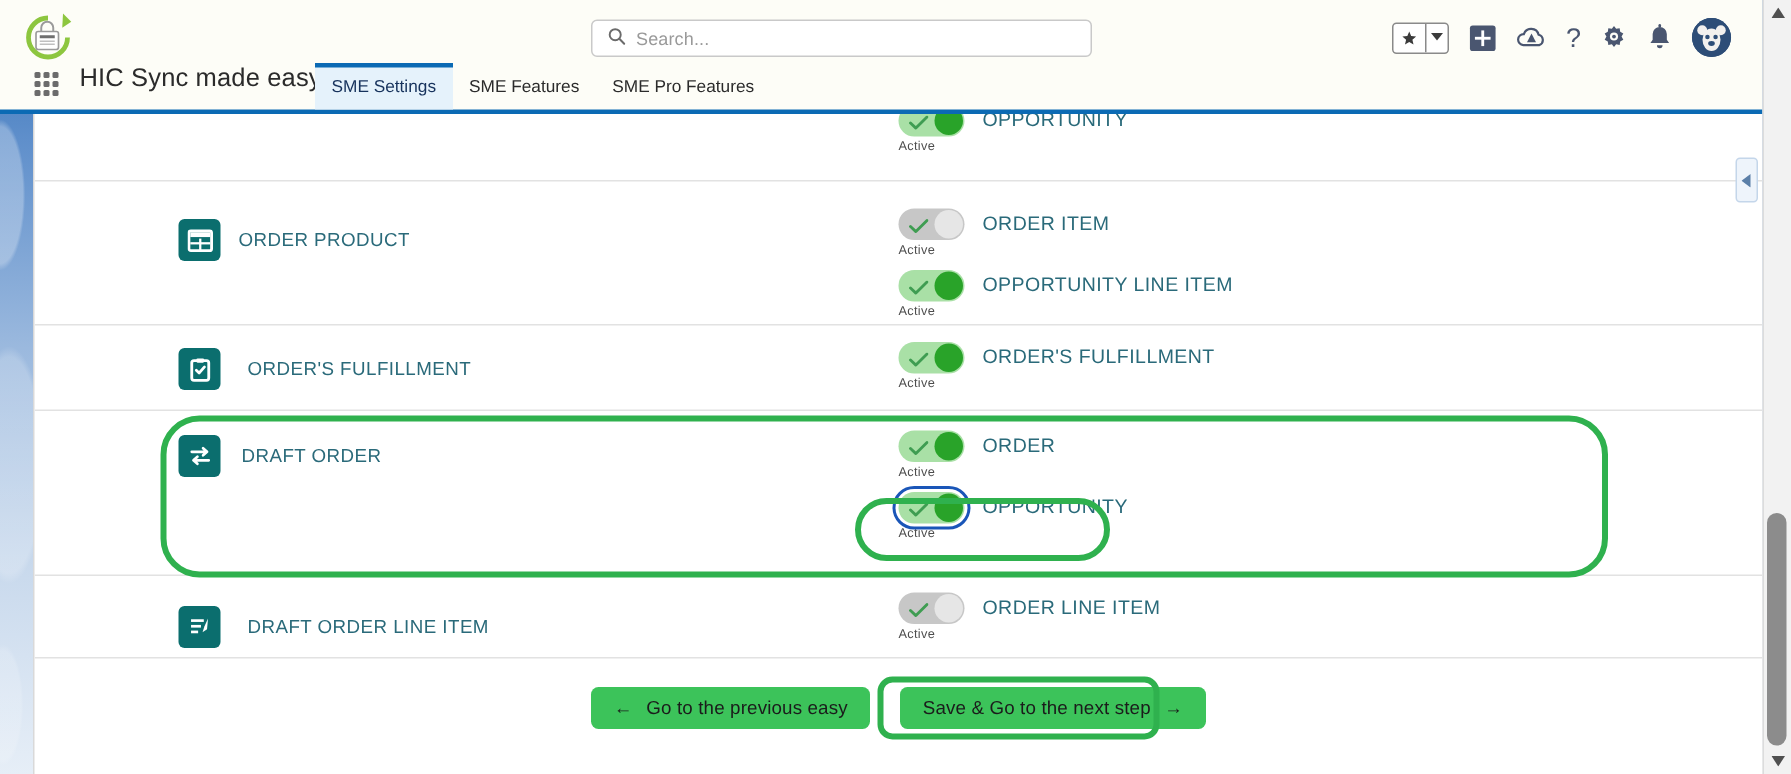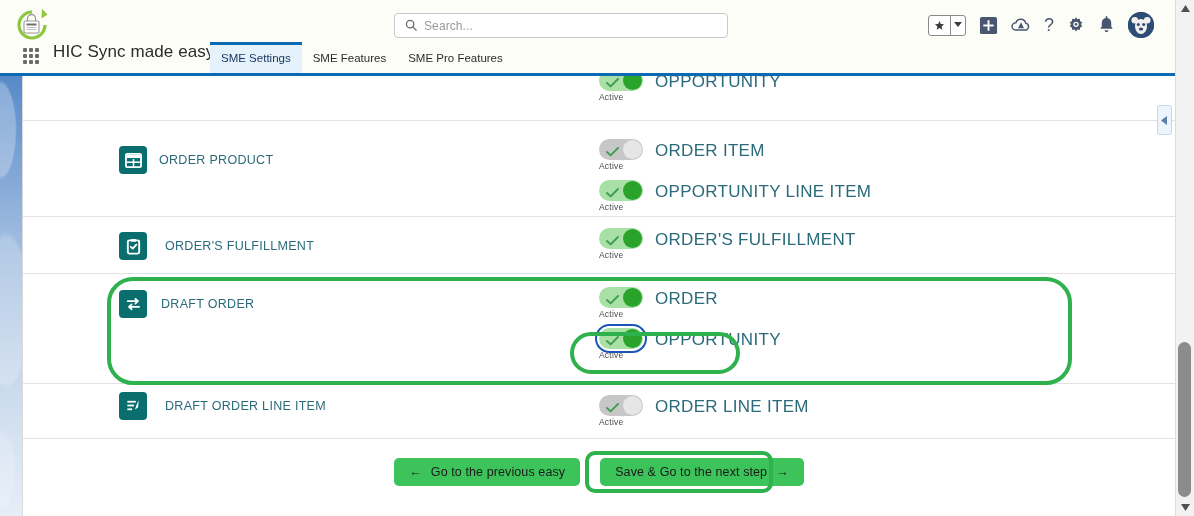--- a/index.html
+++ b/index.html
@@ -113,21 +113,21 @@
   }
   .toggle.on  { background:#a9e0a6; }
   .toggle.off { background:#c7c7c7; }
   .toggle .chk { position:absolute; left:7px; top:4px; }
   .toggle .knob {
     position:absolute; right:1px; top:1px; width:19px; height:19px; border-radius:50%;
   }
   .toggle.on  .knob { background:#29a329; }
   .toggle.off .knob { background:#e6e6e6; }
   .toggle-state { font-size:8.5px; color:#4d4d4d; margin-top:1px; letter-spacing:.2px; }
-  .map-label { font-size:17px; color:#2a6a7a; letter-spacing:.3px; padding-top:2px;text-align:center; }
+  .map-label { font-size:13px; color:#2a6a7a; letter-spacing:.3px; padding-top:2px;text-align:center; }
 
   
   .focus-ring {
     position:absolute; left:-4px; top:-4px; width:52px; height:29px;
     border:2px solid #1a56b8; border-radius:15px; pointer-events:none;
   }
   .annot {
     position:absolute; border:4px solid #2fb14e; border-radius:26px;
     pointer-events:none; box-sizing:border-box;
   }
@@ -411,21 +411,21 @@
             </div>
             <div class="focus-ring"></div>
             <div class="toggle-state">Active</div>
           </div>
           <div class="map-label">OPPORTUNITY</div>
         </div>
       </div>
     </div>
 
     <div class="row" style="height:55px;">
-      <div class="obj-cell" style="margin-top:8px;">
+      <div class="obj-cell" style="margin-top:20px;">
         <div class="obj-icon">
           <svg width="17" height="17" viewBox="0 0 18 18">
             <rect x="2.5" y="3" width="9" height="1.9" fill="#fff"></rect>
             <rect x="2.5" y="7" width="7" height="1.9" fill="#fff"></rect>
             <rect x="2.5" y="11" width="5" height="1.9" fill="#fff"></rect>
             <path d="M14.5 2.5 L12 8 L10.6 12.2 L13.8 10 Z" fill="#fff"></path>
           </svg>
         </div>
         <div class="obj-label">DRAFT ORDER LINE ITEM</div>
       </div>

